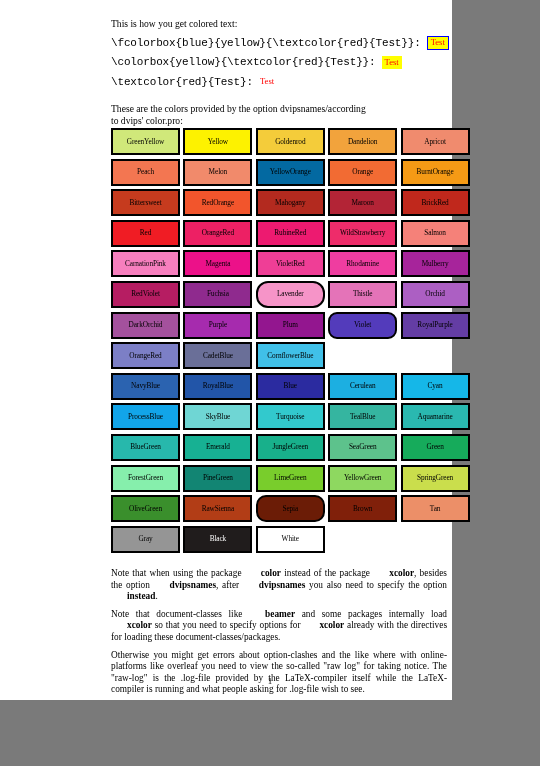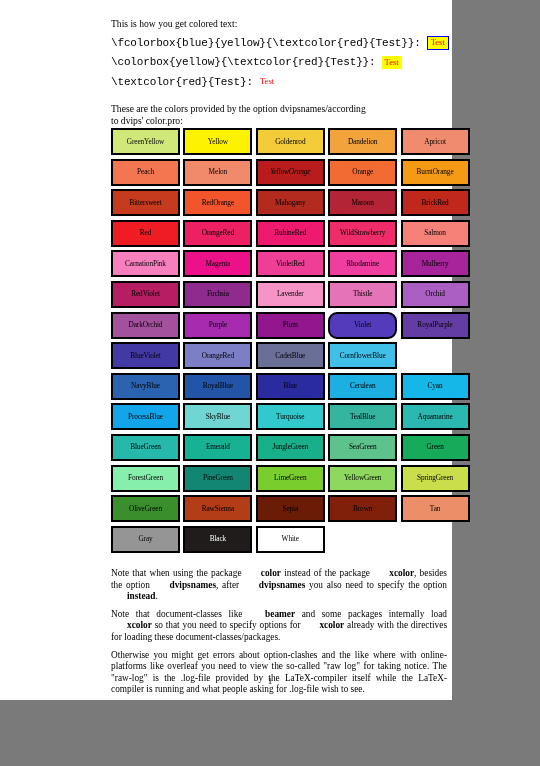--- a/index.html
+++ b/index.html
@@ -174,21 +174,21 @@
           <span>Apricot</span>
         </div>
       </div>
       <div class="srow">
         <div class="swatch" style="background: rgb(243, 118, 81);">
           <span>Peach</span>
         </div>
         <div class="swatch" style="background: rgb(241, 138, 107);">
           <span>Melon</span>
         </div>
-        <div class="swatch" style="background: #b91c1c; font-style: italic;">
+        <div class="swatch" style="background: #0369a1;">
           <span>YellowOrange</span>
         </div>
         <div class="swatch" style="background: rgb(242, 107, 51);">
           <span>Orange</span>
         </div>
         <div class="swatch" style="background: rgb(245, 154, 21);">
           <span>BurntOrange</span>
         </div>
       </div>
       <div class="srow">
@@ -242,21 +242,21 @@
           <span>Mulberry</span>
         </div>
       </div>
       <div class="srow">
         <div class="swatch" style="background: rgb(182, 29, 98);">
           <span>RedViolet</span>
         </div>
         <div class="swatch" style="background: rgb(143, 42, 142);">
           <span>Fuchsia</span>
         </div>
-        <div class="swatch" style="background: rgb(246, 148, 200);">
+        <div class="swatch" style="background: rgb(246, 148, 200); border-radius: 12px;">
           <span>Lavender</span>
         </div>
         <div class="swatch" style="background: rgb(228, 115, 184);">
           <span>Thistle</span>
         </div>
         <div class="swatch" style="background: rgb(172, 95, 195);">
           <span>Orchid</span>
         </div>
       </div>
       <div class="srow">
@@ -270,23 +270,20 @@
           <span>Plum</span>
         </div>
         <div class="swatch" style="background: rgb(83, 59, 187); border-radius: 9px;">
           <span>Violet</span>
         </div>
         <div class="swatch" style="background: rgb(100, 61, 164); justify-content: center;">
           <span>RoyalPurple</span>
         </div>
       </div>
       <div class="srow">
-        <div class="swatch" style="background: rgb(66, 57, 164);">
-          <span>BlueViolet</span>
-        </div>
         <div class="swatch" style="background: rgb(124, 127, 198);">
           <span>OrangeRed</span>
         </div>
         <div class="swatch" style="background: rgb(106, 111, 152);">
           <span>CadetBlue</span>
         </div>
         <div class="swatch" style="background: rgb(64, 192, 232);">
           <span>CornflowerBlue</span>
         </div>
       </div>
@@ -358,21 +355,21 @@
           <span>SpringGreen</span>
         </div>
       </div>
       <div class="srow">
         <div class="swatch" style="background: rgb(58, 143, 44);">
           <span>OliveGreen</span>
         </div>
         <div class="swatch" style="background: rgb(178, 61, 22);">
           <span>RawSienna</span>
         </div>
-        <div class="swatch" style="background: rgb(107, 28, 6);">
+        <div class="swatch" style="background: rgb(107, 28, 6); border-radius: 10px;">
           <span>Sepia</span>
         </div>
         <div class="swatch" style="background: rgb(128, 32, 10);">
           <span>Brown</span>
         </div>
         <div class="swatch" style="background: rgb(236, 143, 104);">
           <span>Tan</span>
         </div>
       </div>
       <div class="srow">

